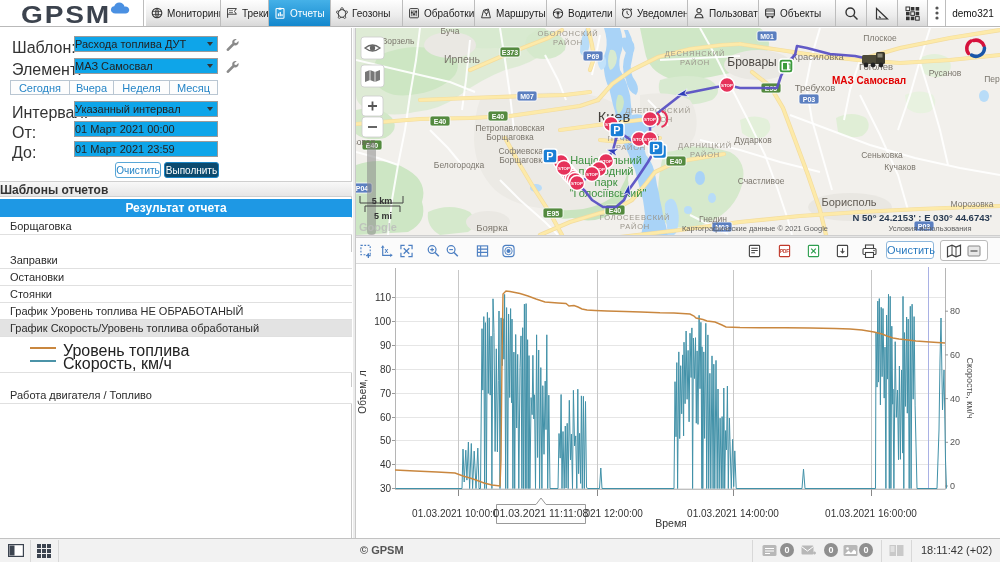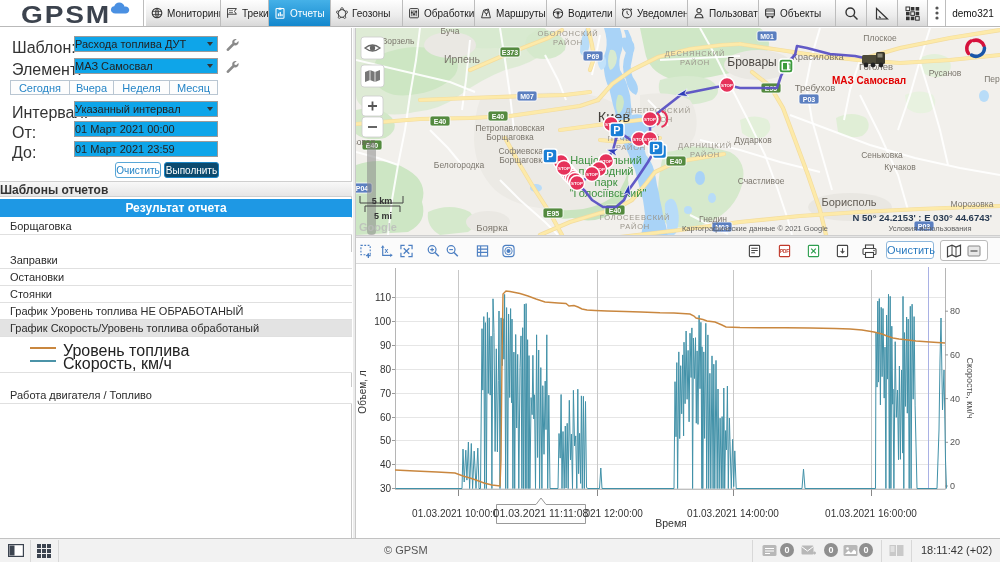--- a/index.html
+++ b/index.html
@@ -641,21 +641,21 @@
         <rect x="5" y="0" width="4" height="4" fill="#3c4450"></rect>
         <rect x="10" y="0" width="4" height="4" fill="#3c4450"></rect>
         <rect x="0" y="5" width="4" height="4" fill="#3c4450"></rect>
         <rect x="5" y="5" width="4" height="4" fill="#3c4450"></rect>
         <rect x="10" y="5" width="4" height="4" fill="#3c4450"></rect>
         <rect x="0" y="10" width="4" height="4" fill="#3c4450"></rect>
         <rect x="5" y="10" width="4" height="4" fill="#3c4450"></rect>
         <rect x="10" y="10" width="4" height="4" fill="#3c4450"></rect>
       </svg>
 <div class="fsep" style="left:58px"></div>
-<div class="abs" style="left:384px;top:5px;font-weight:normal;color:#555">© GPSM</div>
+<div class="abs" style="left:360px;top:5px;font-weight:bold;color:#555">© GPSM</div>
 <div class="fsep" style="left:752px"></div>
 <svg class="abs" style="left:762px;top:5px" width="15" height="13" viewBox="0 0 15 13">
         <rect x="0.5" y="1" width="14" height="11" rx="1.5" fill="#b8b8b8"></rect>
         <path d="M3 4.5h9M3 7h9M3 9.5h5" stroke="#fff" stroke-width="1.2"></path>
       </svg>
 <div class="abs" style="left:780px;top:4px;width:14px;height:14px;border-radius:7px;background:#8f8f8f;color:#fff;font-size:9px;font-weight:bold;text-align:center;line-height:14px">0</div>
 <svg class="abs" style="left:801px;top:5px" width="15" height="13" viewBox="0 0 15 13">
         <rect x="0.5" y="1.5" width="12" height="9" rx="1" fill="#b8b8b8"></rect>
         <path d="M0.5 2.5l6 4.5 6-4.5" stroke="#fff" stroke-width="1" fill="none"></path>
         <path d="M12 9h3M13.5 7.5v3" stroke="#b8b8b8" stroke-width="1.3"></path>

